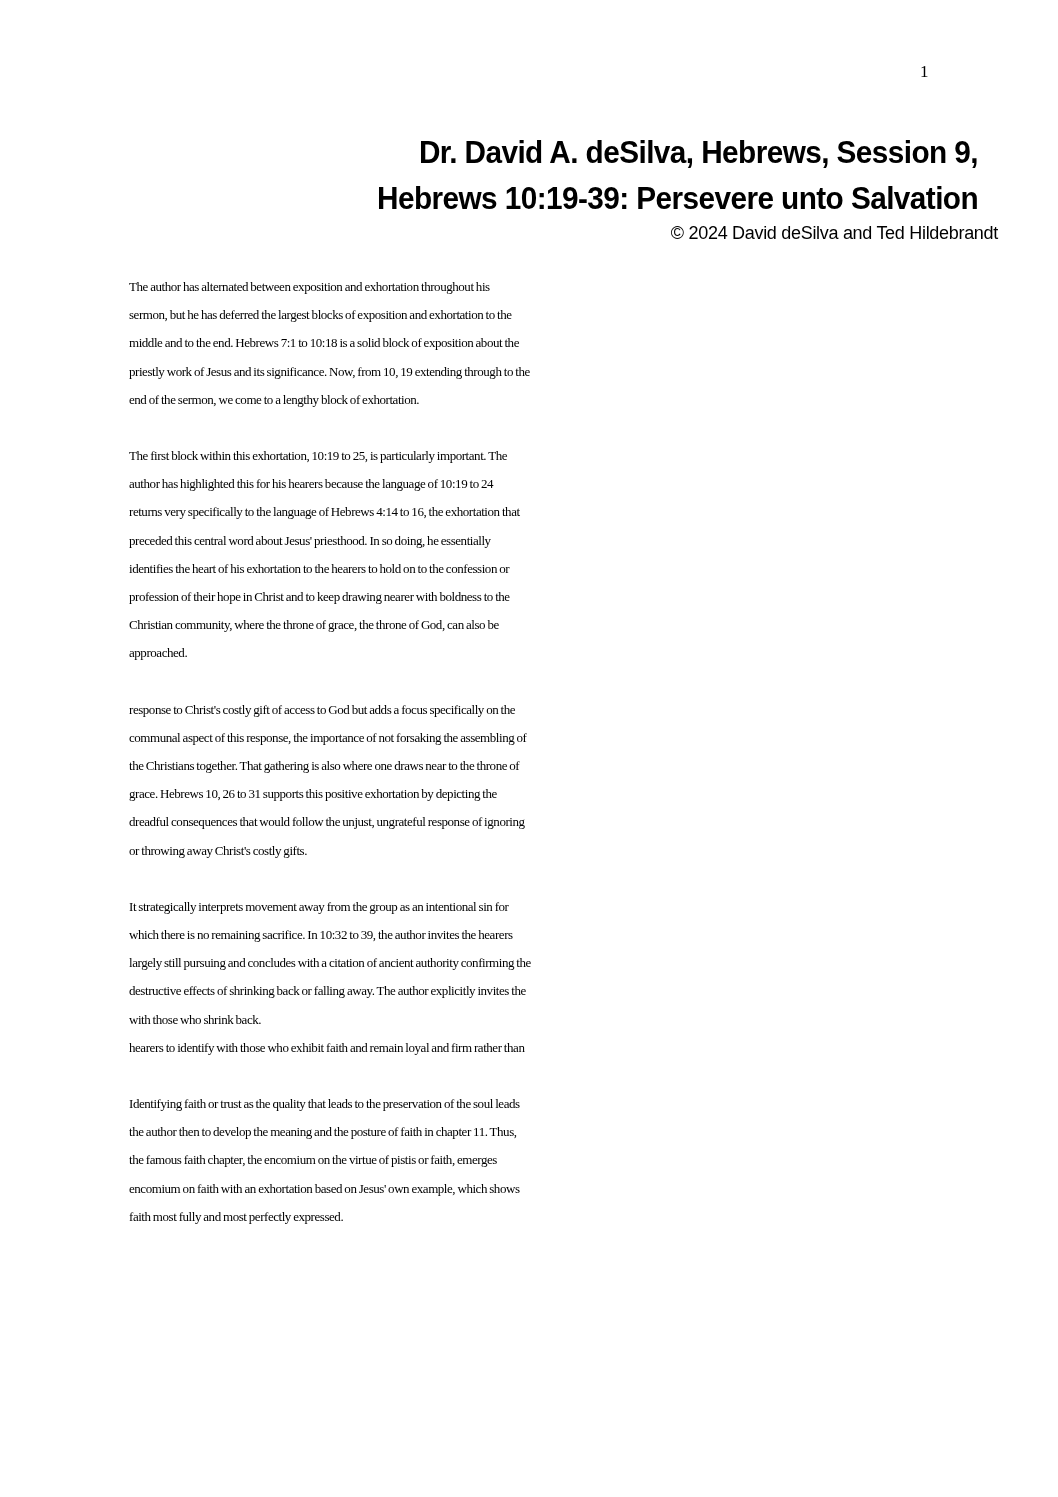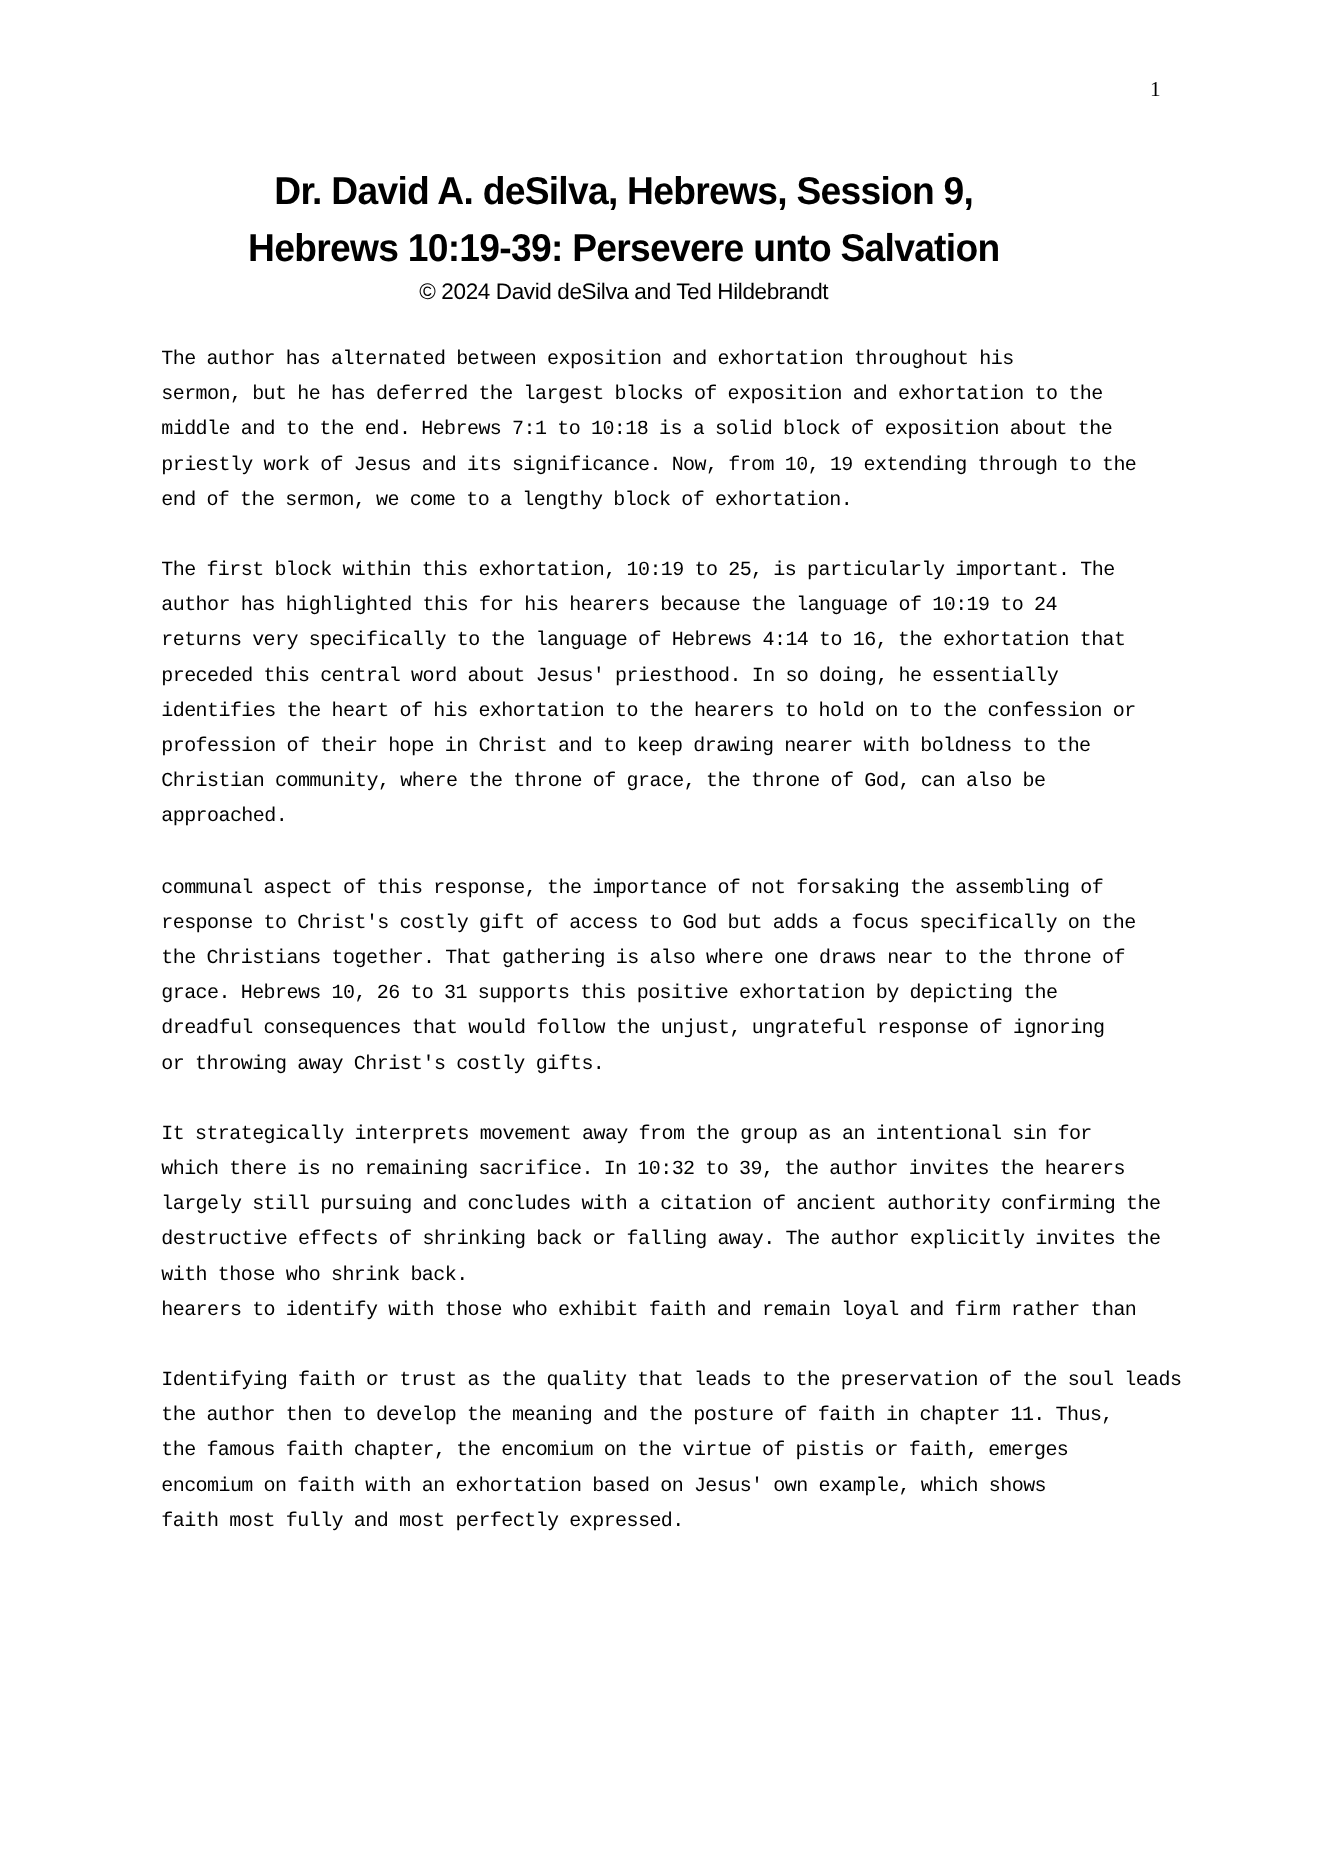--- a/index.html
+++ b/index.html
@@ -1,32 +1,32 @@
 <!DOCTYPE html>
 <html><head>
 <meta charset="utf-8">
 <style>
   html, body { margin: 0; padding: 0; background: #ffffff; }
   body { width: 1058px; height: 1497px; position: relative; overflow: hidden; color: #000; }
   .page-number {
     position: absolute; top: 62px; left: 920px; width: 20px; text-align: left;
     font-family: "Liberation Serif", serif; font-size: 17px; line-height: 20px;
   }
-  .title-block { position: absolute; top: 130px; left: 0; width: 998px; text-align: center; }
+  .title-block { position: absolute; top: 130px; left: 0; width: 998px; text-align: right; }
   .title-line {
     font-family: "Liberation Sans", sans-serif; font-weight: bold; font-size: 31px;
     line-height: 46px; letter-spacing: -0.6px; transform: scaleX(0.96);
   }
   .copyright {
     font-family: Liberation Sans, sans-serif; font-size: 18px; line-height: 26px;
     letter-spacing: -0.3px; margin-top: -2px;
   }
   .body-text { position: absolute; top: 273px; left: 129px; width: 820px; }
   .para {
-    font-family: Liberation Mono, monospace; font-size: 16px; line-height: 28.2px;
+    font-family: Liberation Serif, serif; font-size: 13px; line-height: 28.2px;
     letter-spacing: -0.45px; word-spacing: -0.5px; margin: 0 0 28px 0;
   }
   .line { display: block; white-space: nowrap; }
 </style>
 </head>
 <body>
 
 <div class="page-number">1</div>
 
 <div class="title-block">
@@ -47,22 +47,22 @@
     <span class="line">The first block within this exhortation, 10:19 to 25, is particularly important. The</span>
     <span class="line">author has highlighted this for his hearers because the language of 10:19 to 24</span>
     <span class="line">returns very specifically to the language of Hebrews 4:14 to 16, the exhortation that</span>
     <span class="line">preceded this central word about Jesus' priesthood. In so doing, he essentially</span>
     <span class="line">identifies the heart of his exhortation to the hearers to hold on to the confession or</span>
     <span class="line">profession of their hope in Christ and to keep drawing nearer with boldness to the</span>
     <span class="line">Christian community, where the throne of grace, the throne of God, can also be</span>
     <span class="line">approached.</span>
   </p>
   <p class="para">
+    <span class="line">response to Christ's costly gift of access to God but adds a focus specifically on the</span>
     <span class="line">communal aspect of this response, the importance of not forsaking the assembling of</span>
-    <span class="line">response to Christ's costly gift of access to God but adds a focus specifically on the</span>
     <span class="line">the Christians together. That gathering is also where one draws near to the throne of</span>
     <span class="line">grace. Hebrews 10, 26 to 31 supports this positive exhortation by depicting the</span>
     <span class="line">dreadful consequences that would follow the unjust, ungrateful response of ignoring</span>
     <span class="line">or throwing away Christ's costly gifts.</span>
   </p>
   <p class="para">
     <span class="line">It strategically interprets movement away from the group as an intentional sin for</span>
     <span class="line">which there is no remaining sacrifice. In 10:32 to 39, the author invites the hearers</span>
     <span class="line">largely still pursuing and concludes with a citation of ancient authority confirming the</span>
     <span class="line">destructive effects of shrinking back or falling away. The author explicitly invites the</span>

